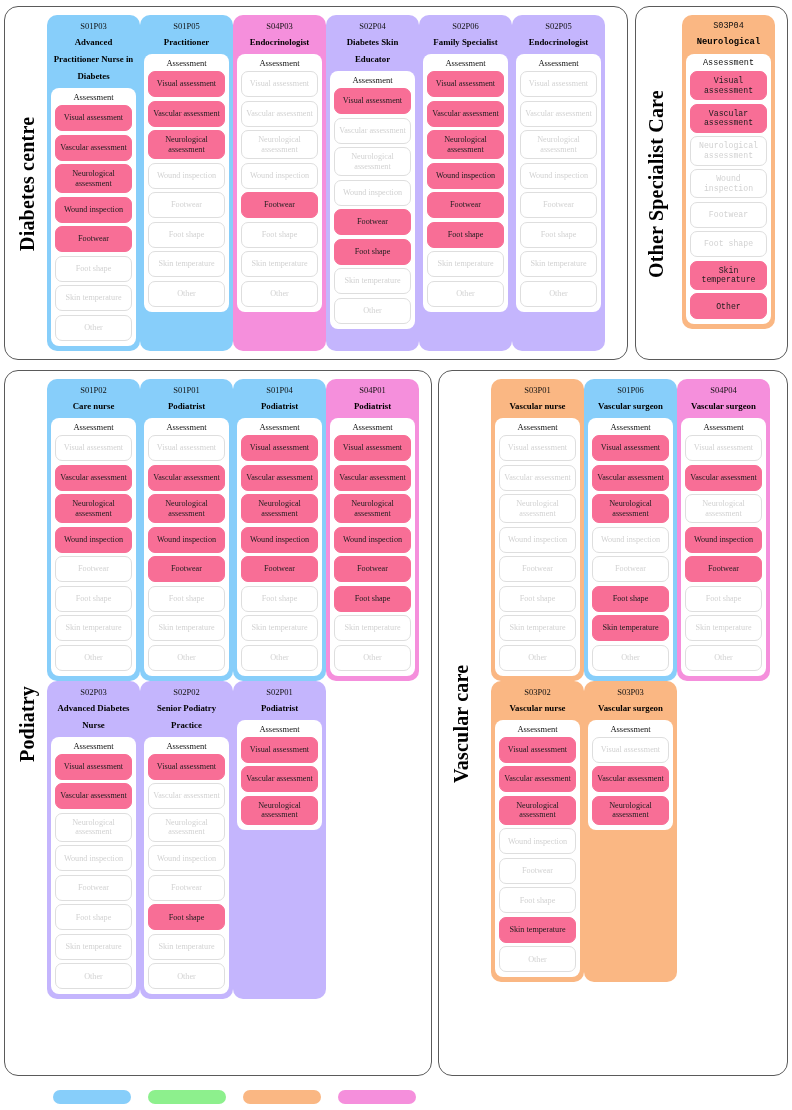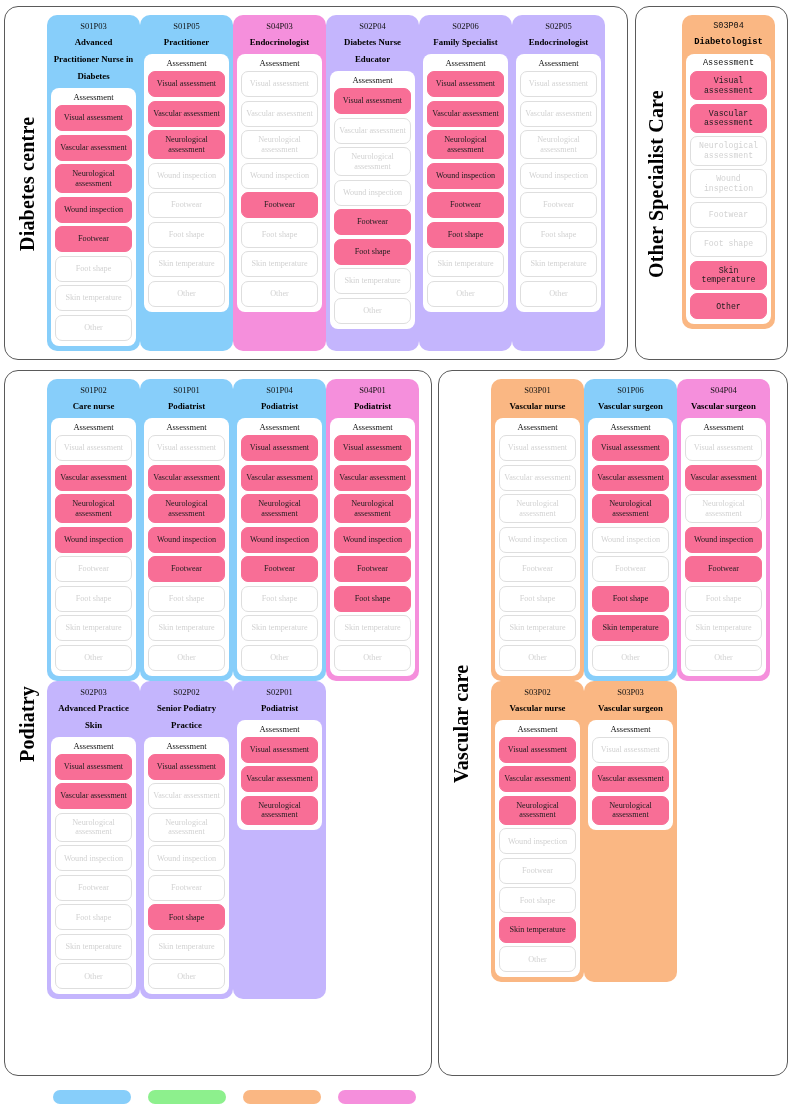--- a/index.html
+++ b/index.html
@@ -178,21 +178,21 @@
             <div class="item off">Neurological assessment</div>
             <div class="item off">Wound inspection</div>
             <div class="item on">Footwear</div>
             <div class="item off">Foot shape</div>
             <div class="item off">Skin temperature</div>
             <div class="item off">Other</div>
           </div>
         </div>
         <div class="card t-green">
           <div class="card-code">S02P04</div>
-          <div class="card-role">Diabetes Nurse Educator</div>
+          <div class="card-role">Diabetes Skin Educator</div>
           <div class="card-inner">
             <div class="inner-title">Assessment</div>
             <div class="item on">Visual assessment</div>
             <div class="item off">Vascular assessment</div>
             <div class="item off">Neurological assessment</div>
             <div class="item off">Wound inspection</div>
             <div class="item on">Footwear</div>
             <div class="item on">Foot shape</div>
             <div class="item off">Skin temperature</div>
             <div class="item off">Other</div>
@@ -229,21 +229,21 @@
           </div>
         </div>
       </div>
   </div>
 
   <div class="section" style="left:635px;top:6px;width:153px;height:354px;">
     <div class="section-label" style="left:4px;top:0;width:32px;height:354px;">Other Specialist Care</div>
     <div class="section-body" id="body-1" style="left:46px;top:8px;width:100px;font-family:Liberation Mono, monospace;">
         <div class="card t-orange">
           <div class="card-code">S03P04</div>
-          <div class="card-role one-line">Diabetologist</div>
+          <div class="card-role one-line">Neurological</div>
           <div class="card-inner">
             <div class="inner-title">Assessment</div>
             <div class="item on">Visual assessment</div>
             <div class="item on">Vascular assessment</div>
             <div class="item off">Neurological assessment</div>
             <div class="item off">Wound inspection</div>
             <div class="item off">Footwear</div>
             <div class="item off">Foot shape</div>
             <div class="item on">Skin temperature</div>
             <div class="item on">Other</div>
@@ -310,21 +310,21 @@
             <div class="item on">Neurological assessment</div>
             <div class="item on">Wound inspection</div>
             <div class="item on">Footwear</div>
             <div class="item on">Foot shape</div>
             <div class="item off">Skin temperature</div>
             <div class="item off">Other</div>
           </div>
         </div>
         <div class="card t-green">
           <div class="card-code">S02P03</div>
-          <div class="card-role">Advanced Practice Skin</div>
+          <div class="card-role">Advanced Diabetes Nurse</div>
           <div class="card-inner">
             <div class="inner-title">Assessment</div>
             <div class="item on">Visual assessment</div>
             <div class="item on">Vascular assessment</div>
             <div class="item off">Neurological assessment</div>
             <div class="item off">Wound inspection</div>
             <div class="item off">Footwear</div>
             <div class="item off">Foot shape</div>
             <div class="item off">Skin temperature</div>
             <div class="item off">Other</div>

